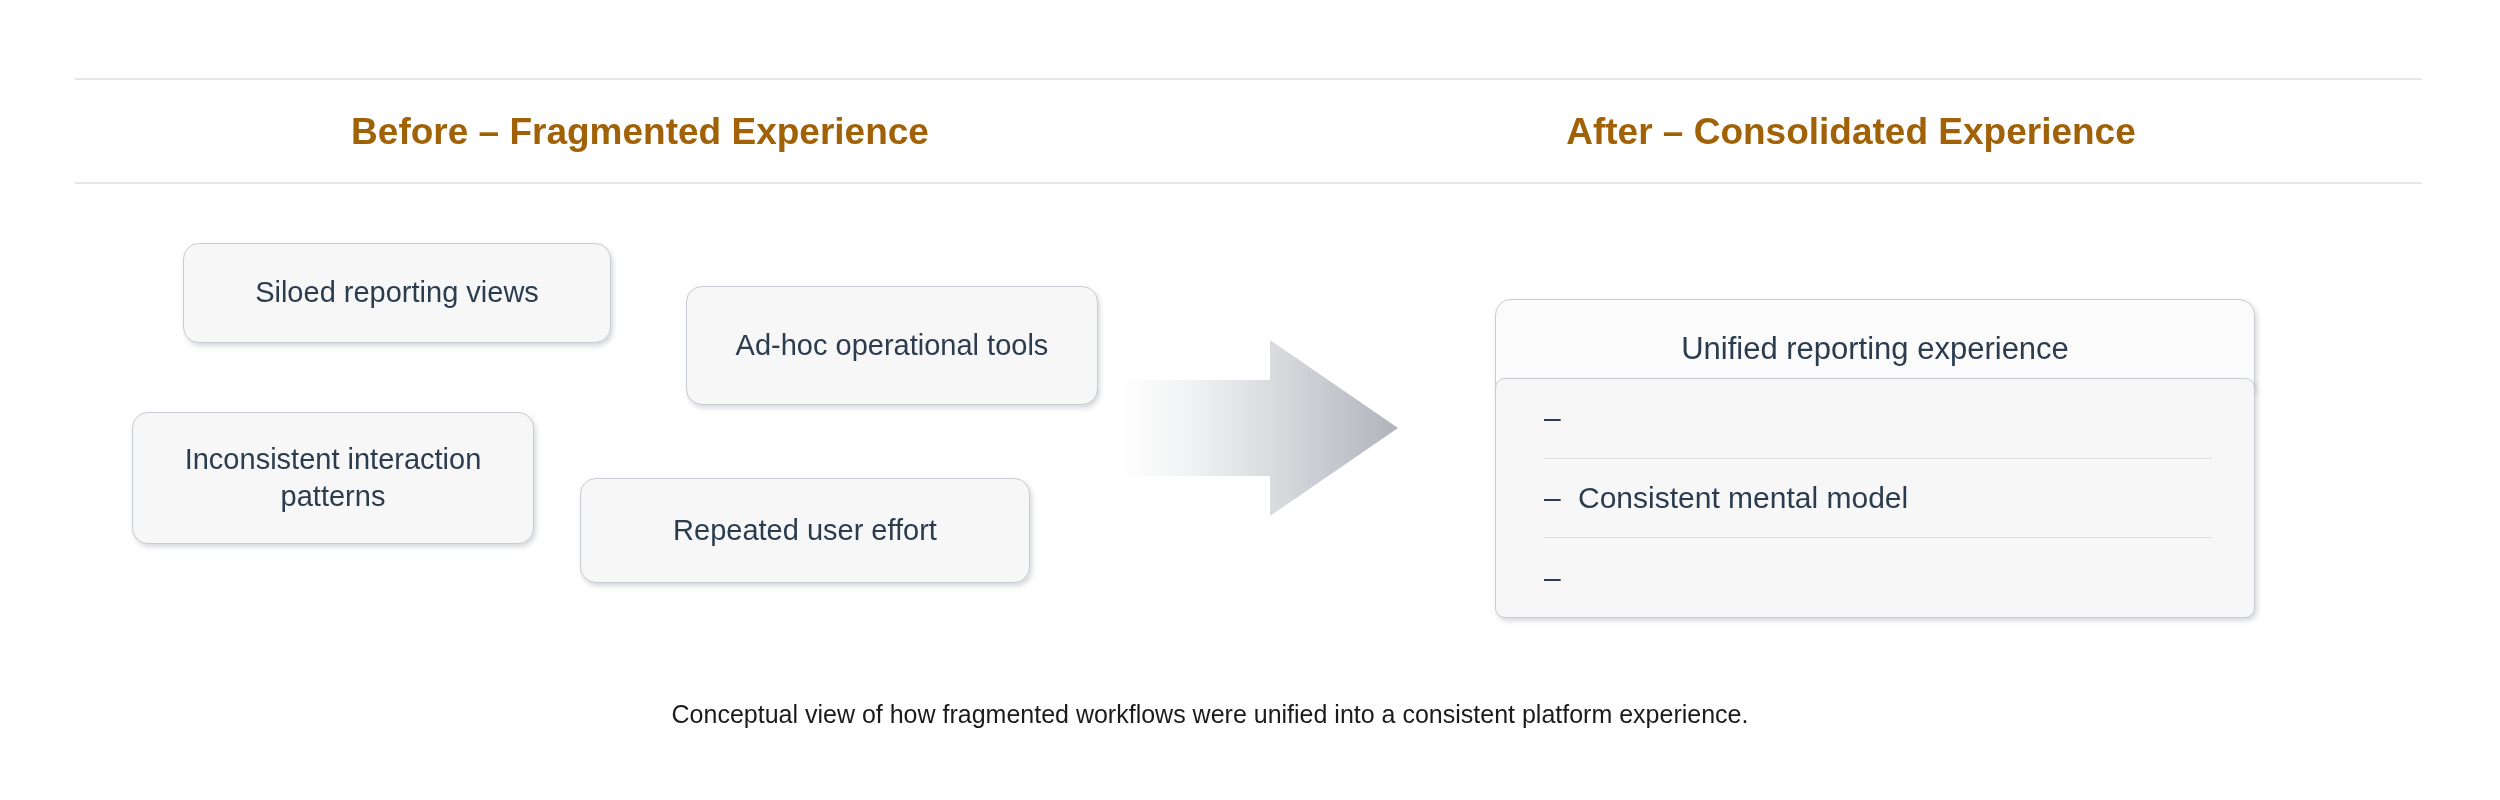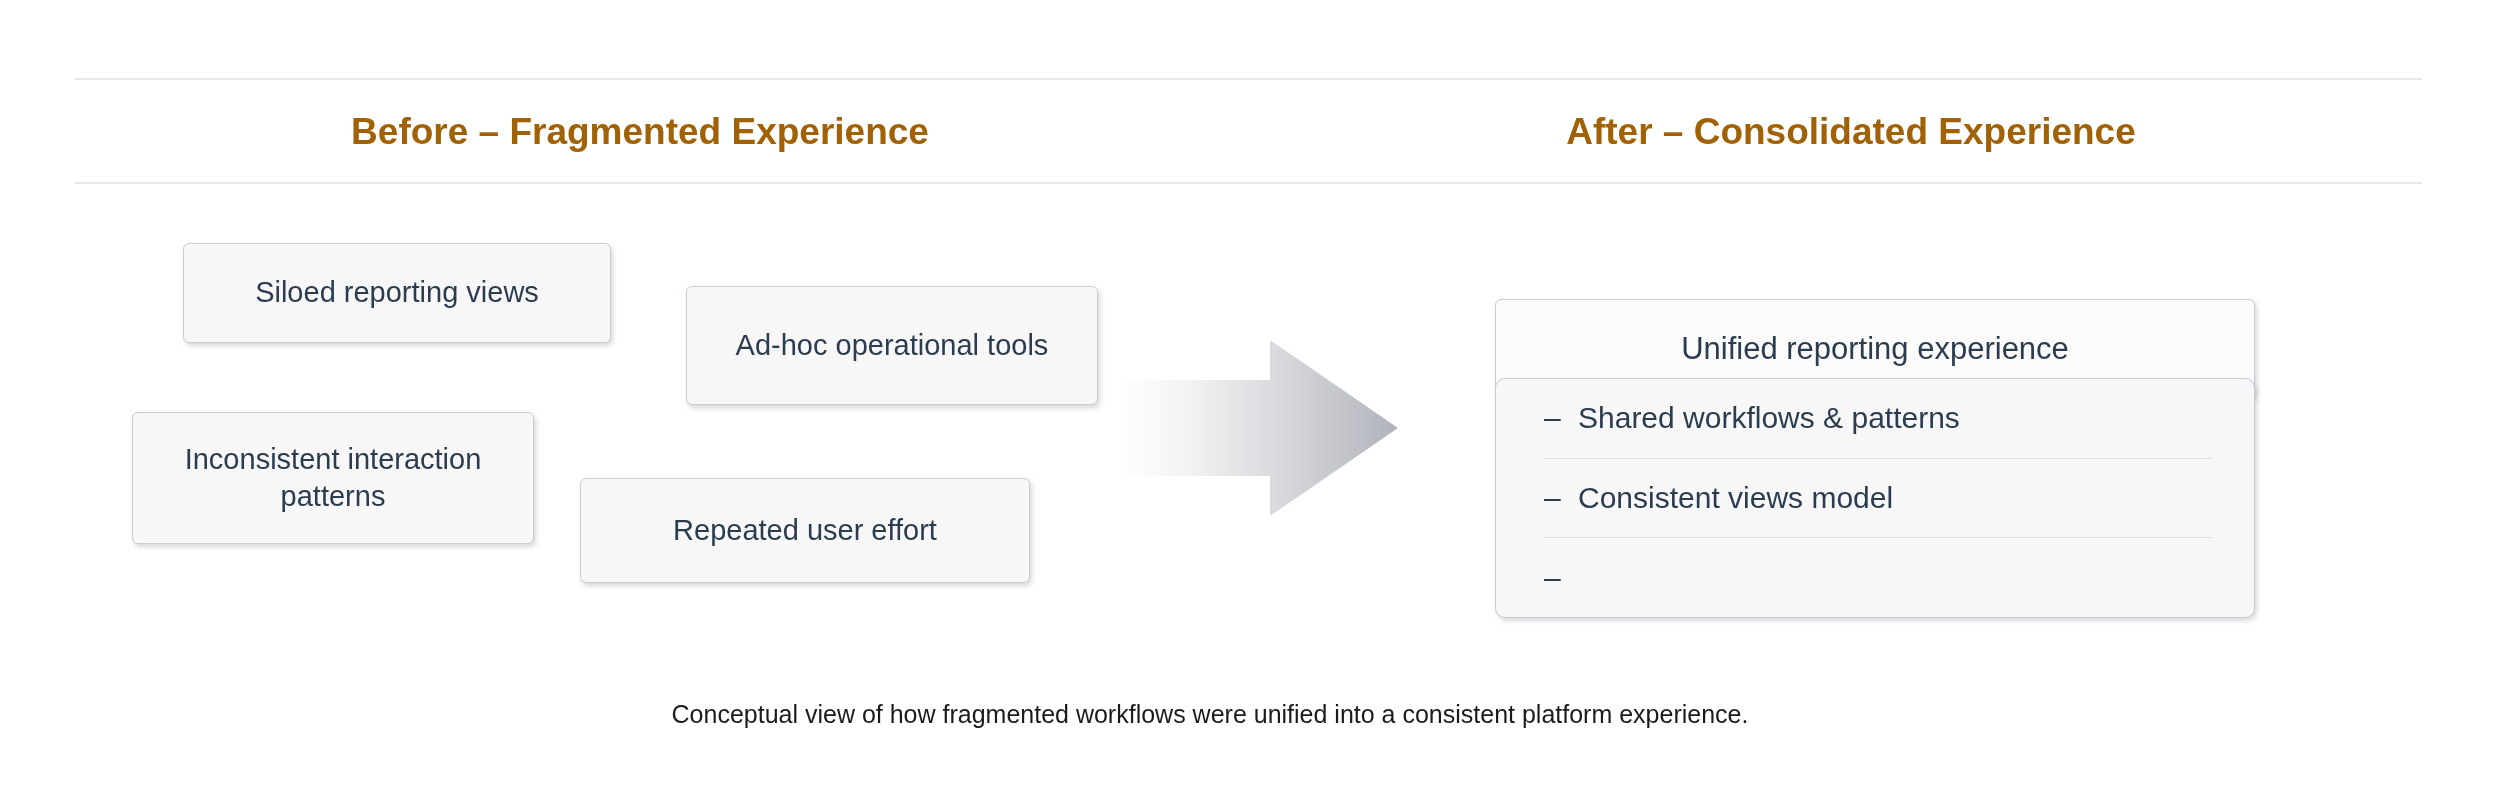--- a/index.html
+++ b/index.html
@@ -39,21 +39,21 @@
   }
   .col-title-before { left: 75px;   width: 1130px; }
   .col-title-after  { left: 1280px; width: 1142px; }
 
   
   .card {
     position: absolute;
     box-sizing: border-box;
     background: #f7f7f8;
     border: 1.5px solid #c9ccd2;
-    border-radius: 6px;
+    border-radius: 16px;
     box-shadow: 2px 3px 5px rgba(120,125,135,0.30);
     display: flex;
     align-items: center;
     justify-content: center;
     text-align: center;
     color: #2b3c4e;
     font-size: 29px;
     line-height: 1.28;
     padding: 6px 18px;
   }
@@ -167,24 +167,23 @@
   </svg>
 </div>
 
 <div class="card" id="card-unified">
   <span>Unified reporting experience</span>
 </div>
 
 <div id="list-panel">
   <div class="list-row">
     <span class="list-dash">–</span>
-    <span class="list-text">Shared workflows &amp; patterns</span>
   </div>
   <div class="list-row">
     <span class="list-dash">–</span>
-    <span class="list-text">Consistent views model</span>
+    <span class="list-text">Consistent mental model</span>
   </div>
   <div class="list-row">
     <span class="list-dash">–</span>
   </div>
 </div>
 
 <div id="caption">Conceptual view of how fragmented workflows were unified into a consistent platform experience.</div>
 
 </body></html>

